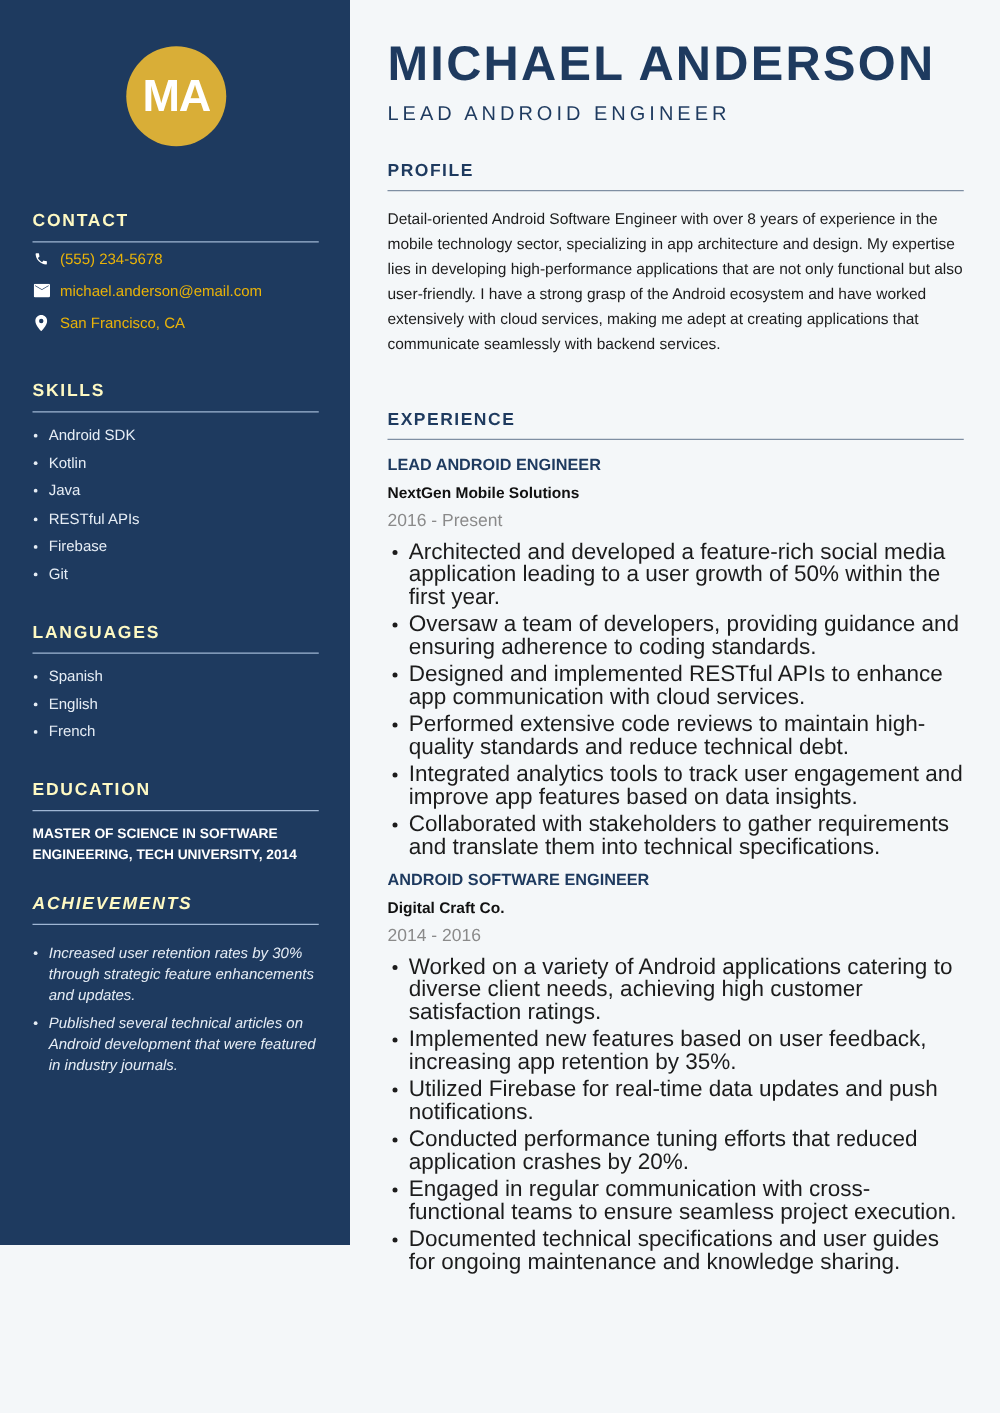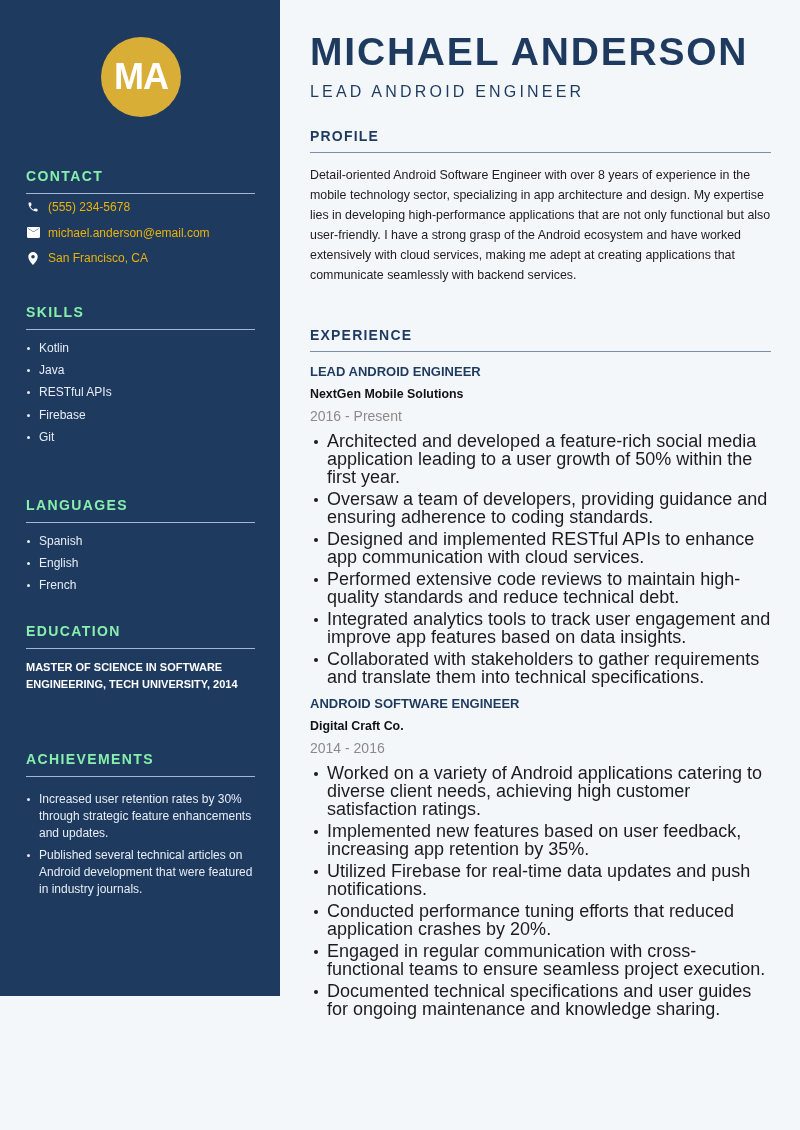--- a/index.html
+++ b/index.html
@@ -20,21 +20,21 @@
   .avatar {
     position: absolute; left: 101px; top: 37px;
     width: 80px; height: 80px; border-radius: 50%;
     background: #d9ae37;
     display: flex; align-items: center; justify-content: center;
     color: #ffffff; font-weight: bold; font-size: 36px; letter-spacing: -1px;
   }
   .side-section { position: absolute; left: 26px; width: 229px; }
   .side-heading {
     font-size: 14px; font-weight: bold; letter-spacing: 1.4px;
-    color: #86efac; padding-bottom: 9px;
+    color: #fef9c3; padding-bottom: 9px;
     border-bottom: 1.5px solid #9fb6d4;
   }
   .contact-row {
     display: flex; height: 25.5px;
     font-size: 12px; color: #eab308;
   }
   .contact-row .ic { width: 14px; height: 14px; margin-right: 8px; display: inline-flex; align-items: center; justify-content: center; }
   .side-list { list-style: none; }
   .side-list li {
     position: relative; padding-left: 13px;
@@ -116,20 +116,21 @@
             </svg>
         </span>
         <span>San Francisco, CA</span>
       </div>
     </div>
   </section>
 
   <section class="side-section" style="top:304px;">
     <h3 class="side-heading">SKILLS</h3>
     <ul class="side-list" style="margin-top:7px;">
+      <li>Android SDK</li>
       <li>Kotlin</li>
       <li>Java</li>
       <li>RESTful APIs</li>
       <li>Firebase</li>
       <li>Git</li>
     </ul>
   </section>
 
   <section class="side-section" style="top:497px;">
     <h3 class="side-heading">LANGUAGES</h3>
@@ -138,21 +139,21 @@
       <li>English</li>
       <li>French</li>
     </ul>
   </section>
 
   <section class="side-section" style="top:623px;">
     <h3 class="side-heading">EDUCATION</h3>
     <p class="edu-text">MASTER OF SCIENCE IN SOFTWARE ENGINEERING, TECH UNIVERSITY, 2014</p>
   </section>
 
-  <section class="side-section" style="top:751px;">
+  <section class="side-section" style="top:714px;font-style:italic;">
     <h3 class="side-heading">ACHIEVEMENTS</h3>
     <ul class="side-list ach-list" style="margin-top:14px;">
       <li>Increased user retention rates by 30% through strategic feature enhancements and updates.</li>
       <li>Published several technical articles on Android development that were featured in industry journals.</li>
     </ul>
   </section>
 </aside>
 
 <main class="main">
   <h1 class="name">MICHAEL ANDERSON</h1>

